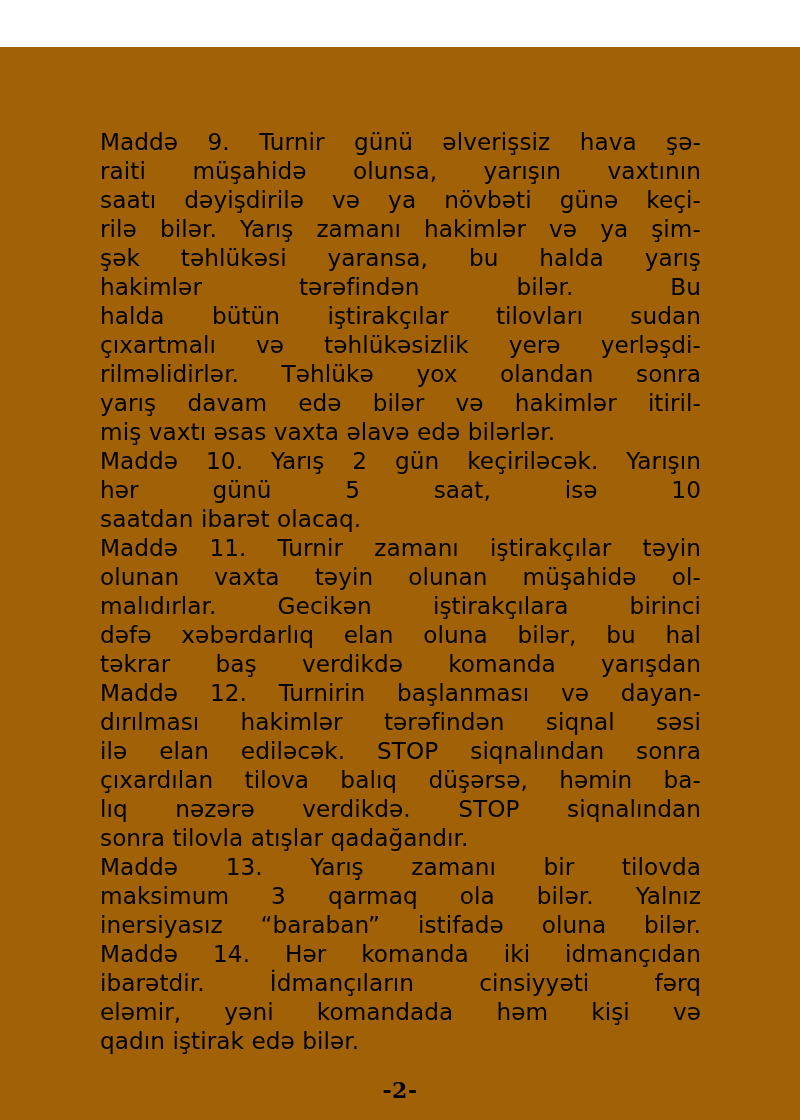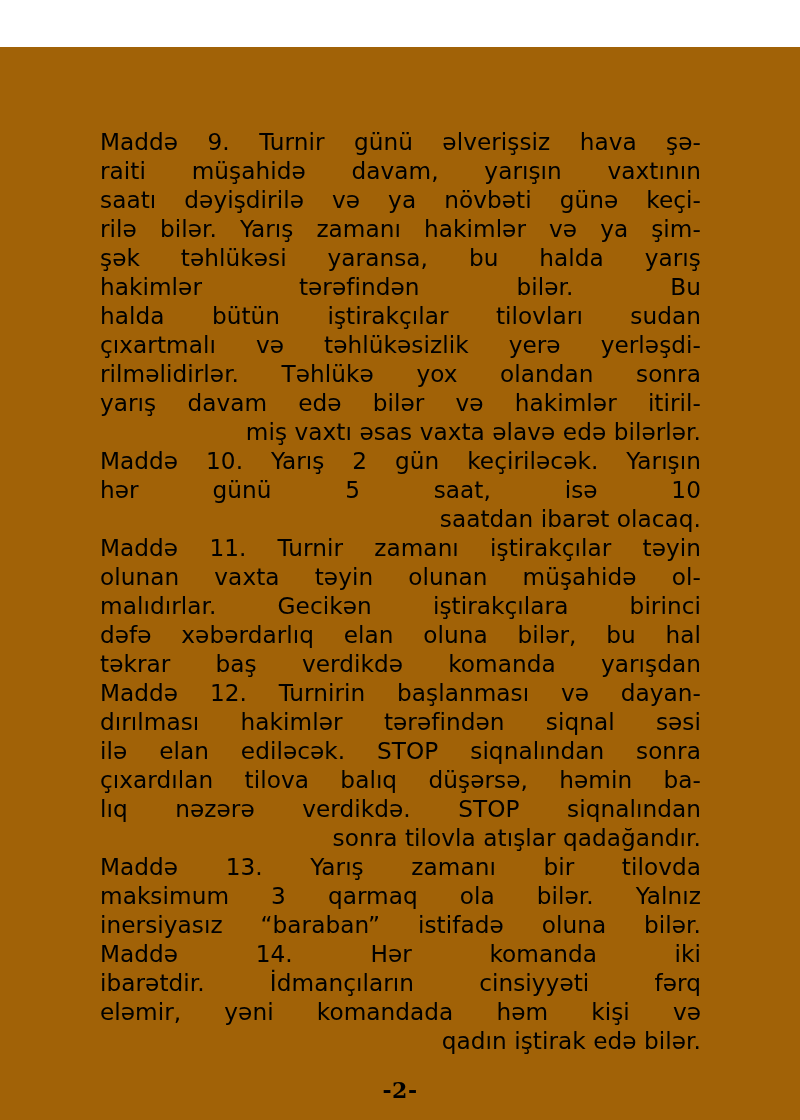--- a/index.html
+++ b/index.html
@@ -45,21 +45,21 @@
     display: flex;
     justify-content: space-between;
     width: 601px;
   }
   .ln.just > .w {
     white-space: pre;
   }
   
   .ln.flush {
     display: block;
-    text-align: right;
+    text-align: left;
   }
   .page-number {
     position: absolute;
     left: 0;
     top: 1030px;
     width: 800px;
     text-align: center;
     font-family: "DejaVu Serif", serif;
     font-weight: bold;
     font-size: 22px;
@@ -67,21 +67,21 @@
     letter-spacing: 0.5px;
   }
 </style>
 </head>
 <body>
 
 <div class="page">
 
   <div class="text-block">
       <div class="ln just"><span class="w">Maddə</span><span class="w">9.</span><span class="w">Turnir</span><span class="w">günü</span><span class="w">əlverişsiz</span><span class="w">hava</span><span class="w">şə-</span></div>
-      <div class="ln just"><span class="w">raiti</span><span class="w">müşahidə</span><span class="w">davam,</span><span class="w">yarışın</span><span class="w">vaxtının</span></div>
+      <div class="ln just"><span class="w">raiti</span><span class="w">müşahidə</span><span class="w">olunsa,</span><span class="w">yarışın</span><span class="w">vaxtının</span></div>
       <div class="ln just"><span class="w">saatı</span><span class="w">dəyişdirilə</span><span class="w">və</span><span class="w">ya</span><span class="w">növbəti</span><span class="w">günə</span><span class="w">keçi-</span></div>
       <div class="ln just"><span class="w">rilə</span><span class="w">bilər.</span><span class="w">Yarış</span><span class="w">zamanı</span><span class="w">hakimlər</span><span class="w">və</span><span class="w">ya</span><span class="w">şim-</span></div>
       <div class="ln just"><span class="w">şək</span><span class="w">təhlükəsi</span><span class="w">yaransa,</span><span class="w">bu</span><span class="w">halda</span><span class="w">yarış</span></div>
       <div class="ln just"><span class="w">hakimlər</span><span class="w">tərəfindən</span><span class="w">bilər.</span><span class="w">Bu</span></div>
       <div class="ln just"><span class="w">halda</span><span class="w">bütün</span><span class="w">iştirakçılar</span><span class="w">tilovları</span><span class="w">sudan</span></div>
       <div class="ln just"><span class="w">çıxartmalı</span><span class="w">və</span><span class="w">təhlükəsizlik</span><span class="w">yerə</span><span class="w">yerləşdi-</span></div>
       <div class="ln just"><span class="w">rilməlidirlər.</span><span class="w">Təhlükə</span><span class="w">yox</span><span class="w">olandan</span><span class="w">sonra</span></div>
       <div class="ln just"><span class="w">yarış</span><span class="w">davam</span><span class="w">edə</span><span class="w">bilər</span><span class="w">və</span><span class="w">hakimlər</span><span class="w">itiril-</span></div>
       <div class="ln flush">miş vaxtı əsas vaxta əlavə edə bilərlər.</div>
       <div class="ln just"><span class="w">Maddə</span><span class="w">10.</span><span class="w">Yarış</span><span class="w">2</span><span class="w">gün</span><span class="w">keçiriləcək.</span><span class="w">Yarışın</span></div>
@@ -94,21 +94,21 @@
       <div class="ln just"><span class="w">təkrar</span><span class="w">baş</span><span class="w">verdikdə</span><span class="w">komanda</span><span class="w">yarışdan</span></div>
       <div class="ln just"><span class="w">Maddə</span><span class="w">12.</span><span class="w">Turnirin</span><span class="w">başlanması</span><span class="w">və</span><span class="w">dayan-</span></div>
       <div class="ln just"><span class="w">dırılması</span><span class="w">hakimlər</span><span class="w">tərəfindən</span><span class="w">siqnal</span><span class="w">səsi</span></div>
       <div class="ln just"><span class="w">ilə</span><span class="w">elan</span><span class="w">ediləcək.</span><span class="w">STOP</span><span class="w">siqnalından</span><span class="w">sonra</span></div>
       <div class="ln just"><span class="w">çıxardılan</span><span class="w">tilova</span><span class="w">balıq</span><span class="w">düşərsə,</span><span class="w">həmin</span><span class="w">ba-</span></div>
       <div class="ln just"><span class="w">lıq</span><span class="w">nəzərə</span><span class="w">verdikdə.</span><span class="w">STOP</span><span class="w">siqnalından</span></div>
       <div class="ln flush">sonra tilovla atışlar qadağandır.</div>
       <div class="ln just"><span class="w">Maddə</span><span class="w">13.</span><span class="w">Yarış</span><span class="w">zamanı</span><span class="w">bir</span><span class="w">tilovda</span></div>
       <div class="ln just"><span class="w">maksimum</span><span class="w">3</span><span class="w">qarmaq</span><span class="w">ola</span><span class="w">bilər.</span><span class="w">Yalnız</span></div>
       <div class="ln just"><span class="w">inersiyasız</span><span class="w">“baraban”</span><span class="w">istifadə</span><span class="w">oluna</span><span class="w">bilər.</span></div>
-      <div class="ln just"><span class="w">Maddə</span><span class="w">14.</span><span class="w">Hər</span><span class="w">komanda</span><span class="w">iki</span></div>
+      <div class="ln just"><span class="w">Maddə</span><span class="w">14.</span><span class="w">Hər</span><span class="w">komanda</span><span class="w">iki</span><span class="w">idmançıdan</span></div>
       <div class="ln just"><span class="w">ibarətdir.</span><span class="w">İdmançıların</span><span class="w">cinsiyyəti</span><span class="w">fərq</span></div>
       <div class="ln just"><span class="w">eləmir,</span><span class="w">yəni</span><span class="w">komandada</span><span class="w">həm</span><span class="w">kişi</span><span class="w">və</span></div>
       <div class="ln flush">qadın iştirak edə bilər.</div>
     </div>
 
   <div class="page-number">-2-</div>
 
 </div>
 
 </body></html>

